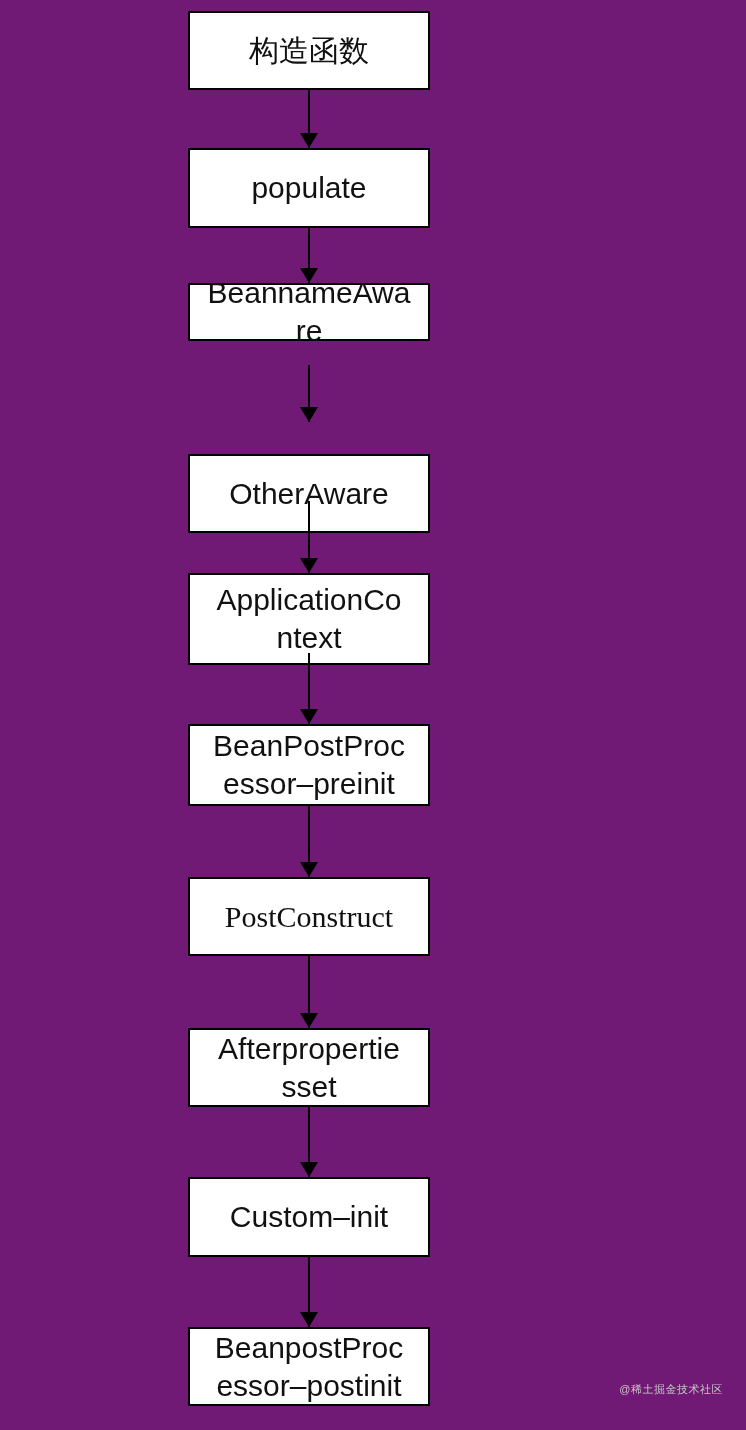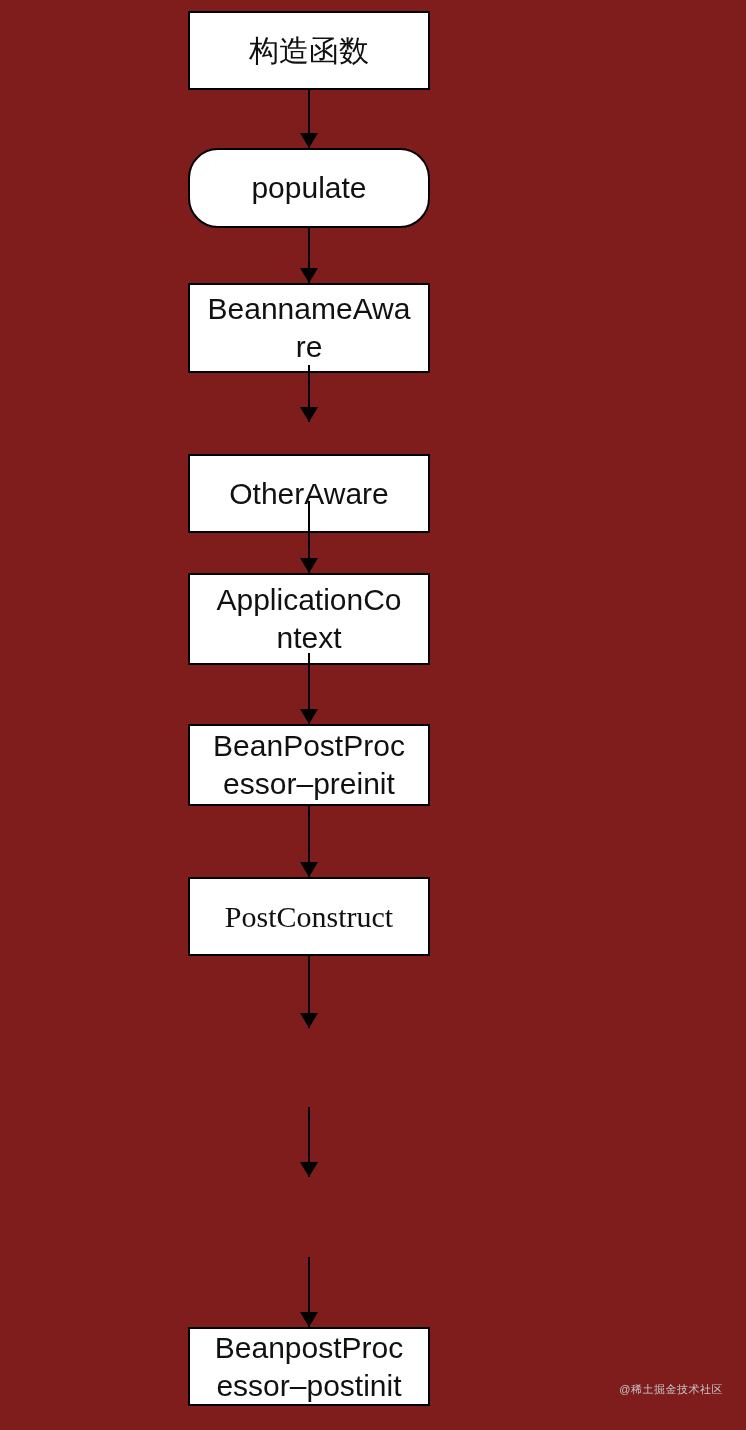--- a/index.html
+++ b/index.html
@@ -4,21 +4,21 @@
 <style>
   html, body { margin: 0; padding: 0; }
   body {
     width: 746px; height: 1430px;
     background: #ffffff;
     font-family: "Liberation Sans", "DejaVu Sans", sans-serif;
   }
   .canvas {
     position: relative;
     width: 746px; height: 1430px;
-    background: #7f1d1d;
+    background: #701a75;
     overflow: hidden;
   }
   .flow-box {
     position: absolute;
     left: 188px;
     width: 242px;
     box-sizing: border-box;
     border: 2px solid #000000;
     background: #ffffff;
     display: flex;
@@ -56,43 +56,46 @@
   }
 </style>
 </head>
 <body>
 
 <div class="canvas">
 
   <div class="flow-box" style="top:11px;   height:79px;">构造函数</div>
   <div class="arrow" style="top:90px;   height:58px;"></div>
 
-  <div class="flow-box" style="top:148px;  height:80px;border-radius:30px;">populate</div>
+  <div class="flow-box" style="top:148px;  height:80px;">populate</div>
   <div class="arrow" style="top:228px;  height:55px;"></div>
 
-  <div class="flow-box" style="top:283px;  height:90px;">BeannameAwa
+  <div class="flow-box" style="top:283px;  height:58px;">BeannameAwa
 re</div>
   <div class="arrow" style="top:365px;  height:57px;"></div>
 
   <div class="flow-box" style="top:422px;  height:79px;margin-top:32px;">OtherAware</div>
   <div class="arrow" style="top:501px;  height:72px;"></div>
 
   <div class="flow-box" style="top:573px;  height:92px;">ApplicationCo
 ntext</div>
   <div class="arrow" style="top:653px;  height:71px;"></div>
 
   <div class="flow-box" style="top:724px;  height:82px;">BeanPostProc
 essor–preinit</div>
   <div class="arrow" style="top:806px;  height:71px;"></div>
 
   <div class="flow-box" style="top:877px;  height:79px;font-family:Liberation Serif, serif;">PostConstruct</div>
   <div class="arrow" style="top:956px;  height:72px;"></div>
 
+  <div class="flow-box" style="top:1028px; height:79px;">Afterpropertie
+sset</div>
   <div class="arrow" style="top:1107px; height:70px;"></div>
 
+  <div class="flow-box" style="top:1177px; height:80px;">Custom–init</div>
   <div class="arrow" style="top:1257px; height:70px;"></div>
 
   <div class="flow-box" style="top:1327px; height:79px;">BeanpostProc
 essor–postinit</div>
 
   <div class="watermark">@稀土掘金技术社区</div>
 
 </div>
 
 </body></html>

